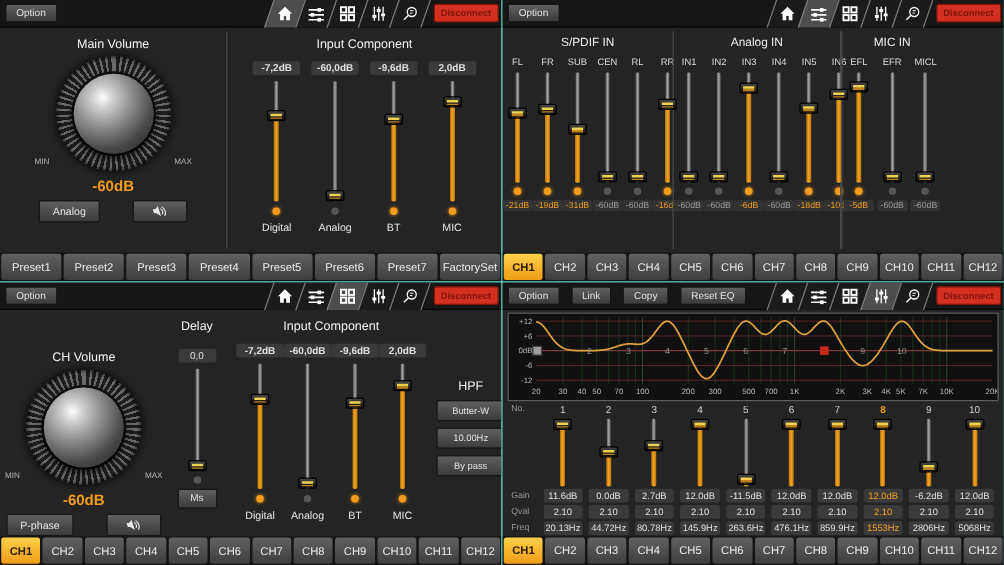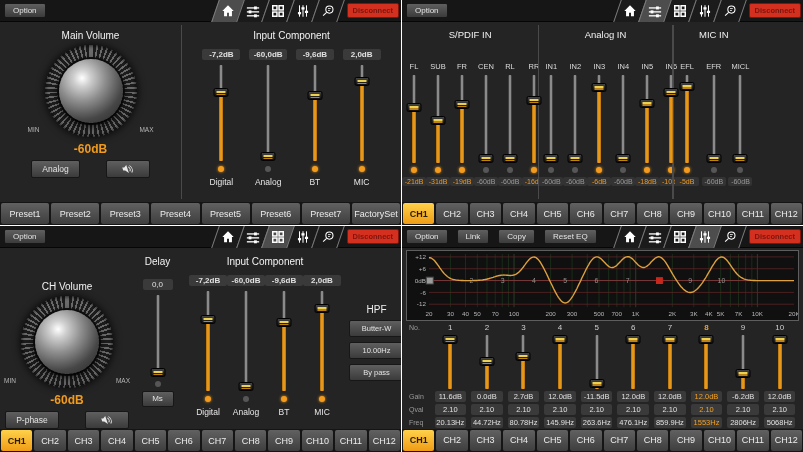--- a/index.html
+++ b/index.html
@@ -1,18 +1,18 @@
 <!DOCTYPE html>
 <html><head>
 <meta charset="utf-8">
 <style>
   html,body{margin:0;padding:0;background:#000;}
   *{box-sizing:border-box;}
   .app{width:803px;height:452px;display:grid;grid-template-columns:401px 401px;grid-template-rows:225px 226px;
-       gap:1px;background:#ffffff;font-family:"Liberation Sans",sans-serif;-webkit-font-smoothing:antialiased;}
+       gap:1px;background:#5eead4;font-family:"Liberation Sans",sans-serif;-webkit-font-smoothing:antialiased;}
   .quad{background:#242424;overflow:hidden;display:flex;flex-direction:column;position:relative;}
   
   .qheader{flex:0 0 22px;background:#161616;position:relative;display:flex;align-items:center;border-bottom:1px solid #060606;}
   .btn{background:linear-gradient(#5f5f5f,#3b3b3b);border:1px solid #171717;border-radius:2px;color:#e3e3e3;
        font-size:8px;font-family:inherit;padding:2px 8px;line-height:1.2;cursor:pointer;white-space:nowrap;}
   .hbtns{display:flex;gap:9px;margin-left:4px;}
   .btn.disconnect{position:absolute;right:2px;top:3px;background:#d3301f;border-color:#7e160c;color:#7c150e;font-weight:700;font-size:7.5px;padding:2px 5px;}
   .nav-tabs{position:absolute;right:60px;top:0;height:22px;display:flex;}
   .ntab{width:26px;height:22px;transform:skewX(-19deg);background:#1b1b1b;border-left:1px solid #7e7e7e;border-right:1px solid #7e7e7e;
         margin-left:-1px;display:flex;align-items:center;justify-content:center;cursor:pointer;}
@@ -58,21 +58,21 @@
   .chrow{flex:0 0 23px;display:flex;gap:2px;padding:1px;background:#151515;}
   .chtab{flex:1;background:linear-gradient(#616161,#3e3e3e);color:#ececec;font-size:9px;display:flex;align-items:center;
          justify-content:center;border-radius:2px;cursor:pointer;}
   .chtab.active{background:linear-gradient(#ffd14a,#ef9c16);color:#2a1c00;font-weight:700;}
   
   .sections{flex:1;display:flex;min-height:0;}
   .sec{display:flex;flex-direction:column;min-width:0;}
   .sec-title{font-size:9.5px;color:#f0f0f0;text-align:center;margin:7px 0 5px;white-space:nowrap;}
   .fader-strip{flex:1;display:flex;justify-content:space-evenly;}
   .f-col{display:flex;flex-direction:column;align-items:center;gap:4px;width:28px;}
-  .f-label{font-size:7.5px;color:#dcdcdc;margin-top:17px;}
+  .f-label{font-size:7.5px;color:#dcdcdc;}
   .f-chip{font-size:7px;padding:1px 2px;min-width:24px;background:#333;}
   .f-chip.on{color:#ef9a20;} .f-chip.off{color:#9a9a9a;}
   
   .chvol{flex:0 0 134px;margin-top:25px;}
   .delay-col{flex:0 0 47px;display:flex;flex-direction:column;align-items:center;}
   .filters{flex:0 0 63px;display:flex;align-items:center;}
   .f-title{font-size:10px;color:#f0f0f0;margin-top:7px;}
   .btn.filter{width:55px;padding:3px 0;font-size:7.5px;margin-top:5px;text-align:center;}
   .lpf-block{margin-top:9px;display:flex;flex-direction:column;align-items:center;}
   .hpf-block{display:flex;flex-direction:column;align-items:center;}
@@ -319,38 +319,38 @@
               <div class="f-label">FL</div>
               <div class="vslider" style="height: 88px;">
                 <div class="vtrack"></div>
                 <div class="vfill" style="height: 54.35px;"></div>
                 <div class="vhandle" style="top: 27.65px;"></div>
               </div>
               <div class="dot on"></div>
               <div class="chip f-chip on">-21dB</div>
             </div>
             <div class="f-col">
+              <div class="f-label">FR</div>
+              <div class="vslider" style="height: 88px;">
+                <div class="vtrack"></div>
+                <div class="vfill" style="height: 56.9833px;"></div>
+                <div class="vhandle" style="top: 25.0167px;"></div>
+              </div>
+              <div class="dot on"></div>
+              <div class="chip f-chip on">-19dB</div>
+            </div>
+            <div class="f-col">
               <div class="f-label">SUB</div>
               <div class="vslider" style="height: 88px;">
                 <div class="vtrack"></div>
                 <div class="vfill" style="height: 41.1833px;"></div>
                 <div class="vhandle" style="top: 40.8167px;"></div>
               </div>
               <div class="dot on"></div>
               <div class="chip f-chip on">-31dB</div>
-            </div>
-            <div class="f-col">
-              <div class="f-label">FR</div>
-              <div class="vslider" style="height: 88px;">
-                <div class="vtrack"></div>
-                <div class="vfill" style="height: 56.9833px;"></div>
-                <div class="vhandle" style="top: 25.0167px;"></div>
-              </div>
-              <div class="dot on"></div>
-              <div class="chip f-chip on">-19dB</div>
             </div>
             <div class="f-col">
               <div class="f-label">CEN</div>
               <div class="vslider" style="height: 88px;">
                 <div class="vtrack"></div>
                 <div class="vhandle" style="top: 79px;"></div>
               </div>
               <div class="dot"></div>
               <div class="chip f-chip off">-60dB</div>
             </div>

